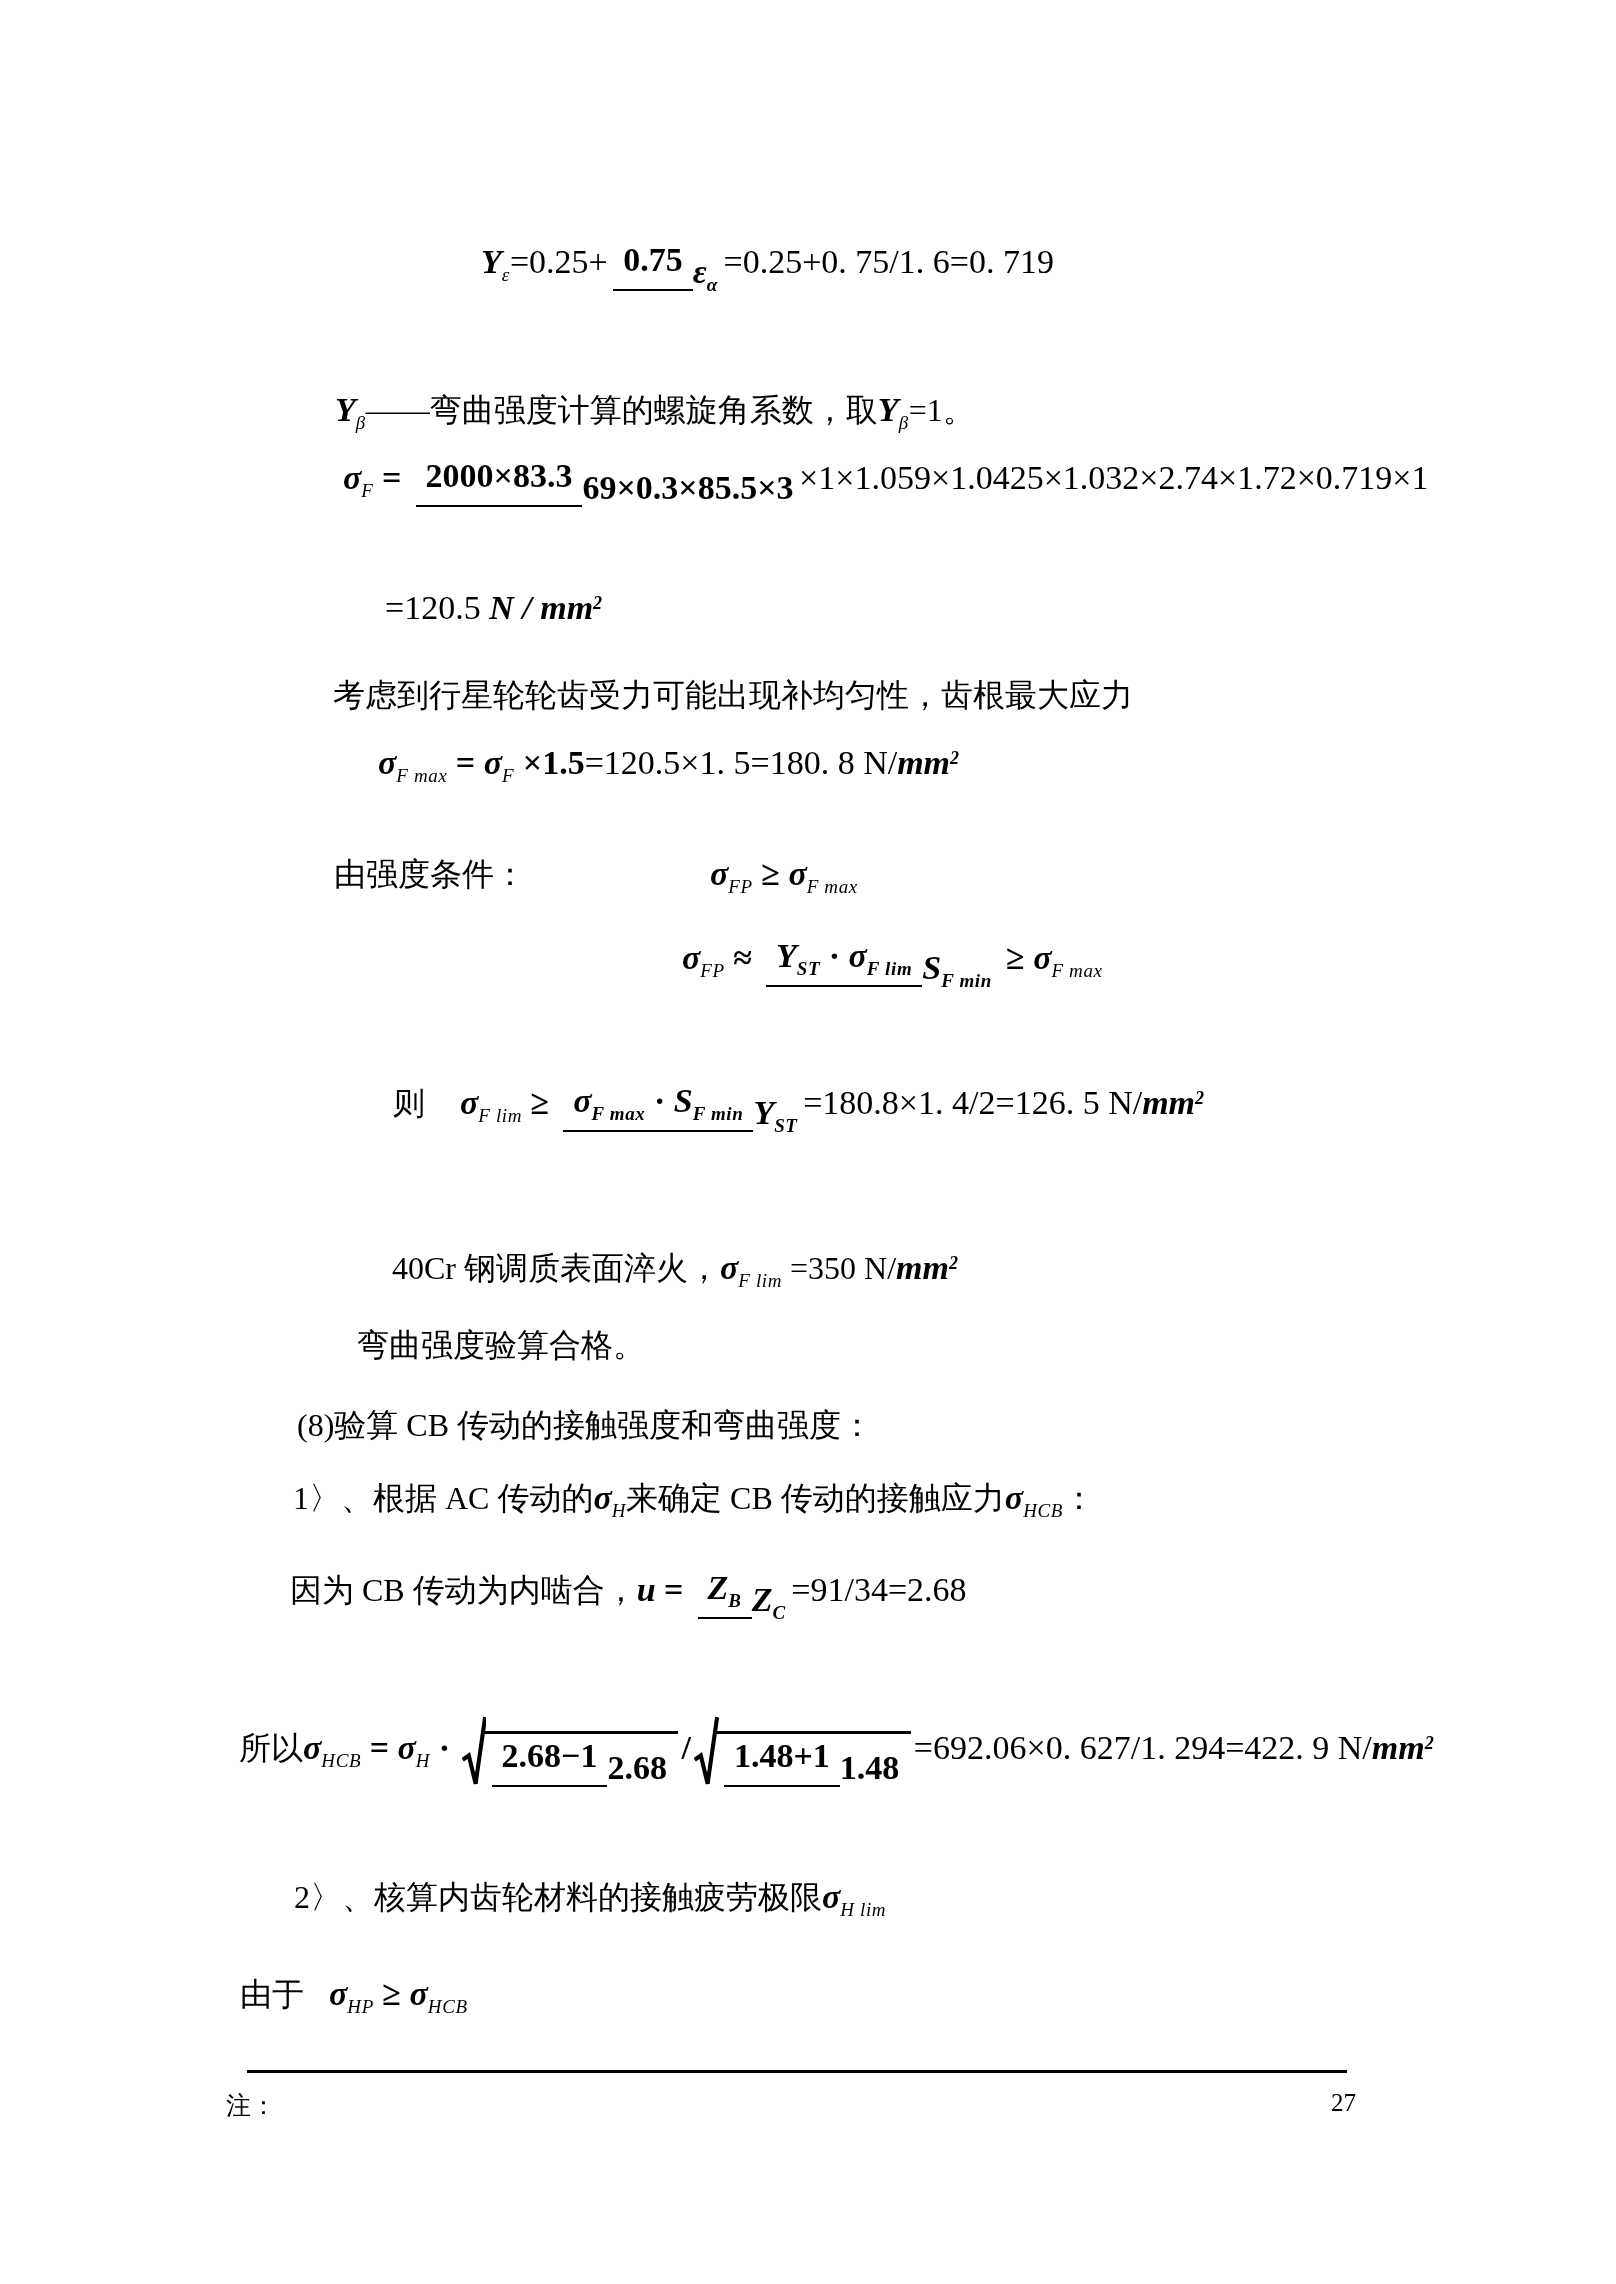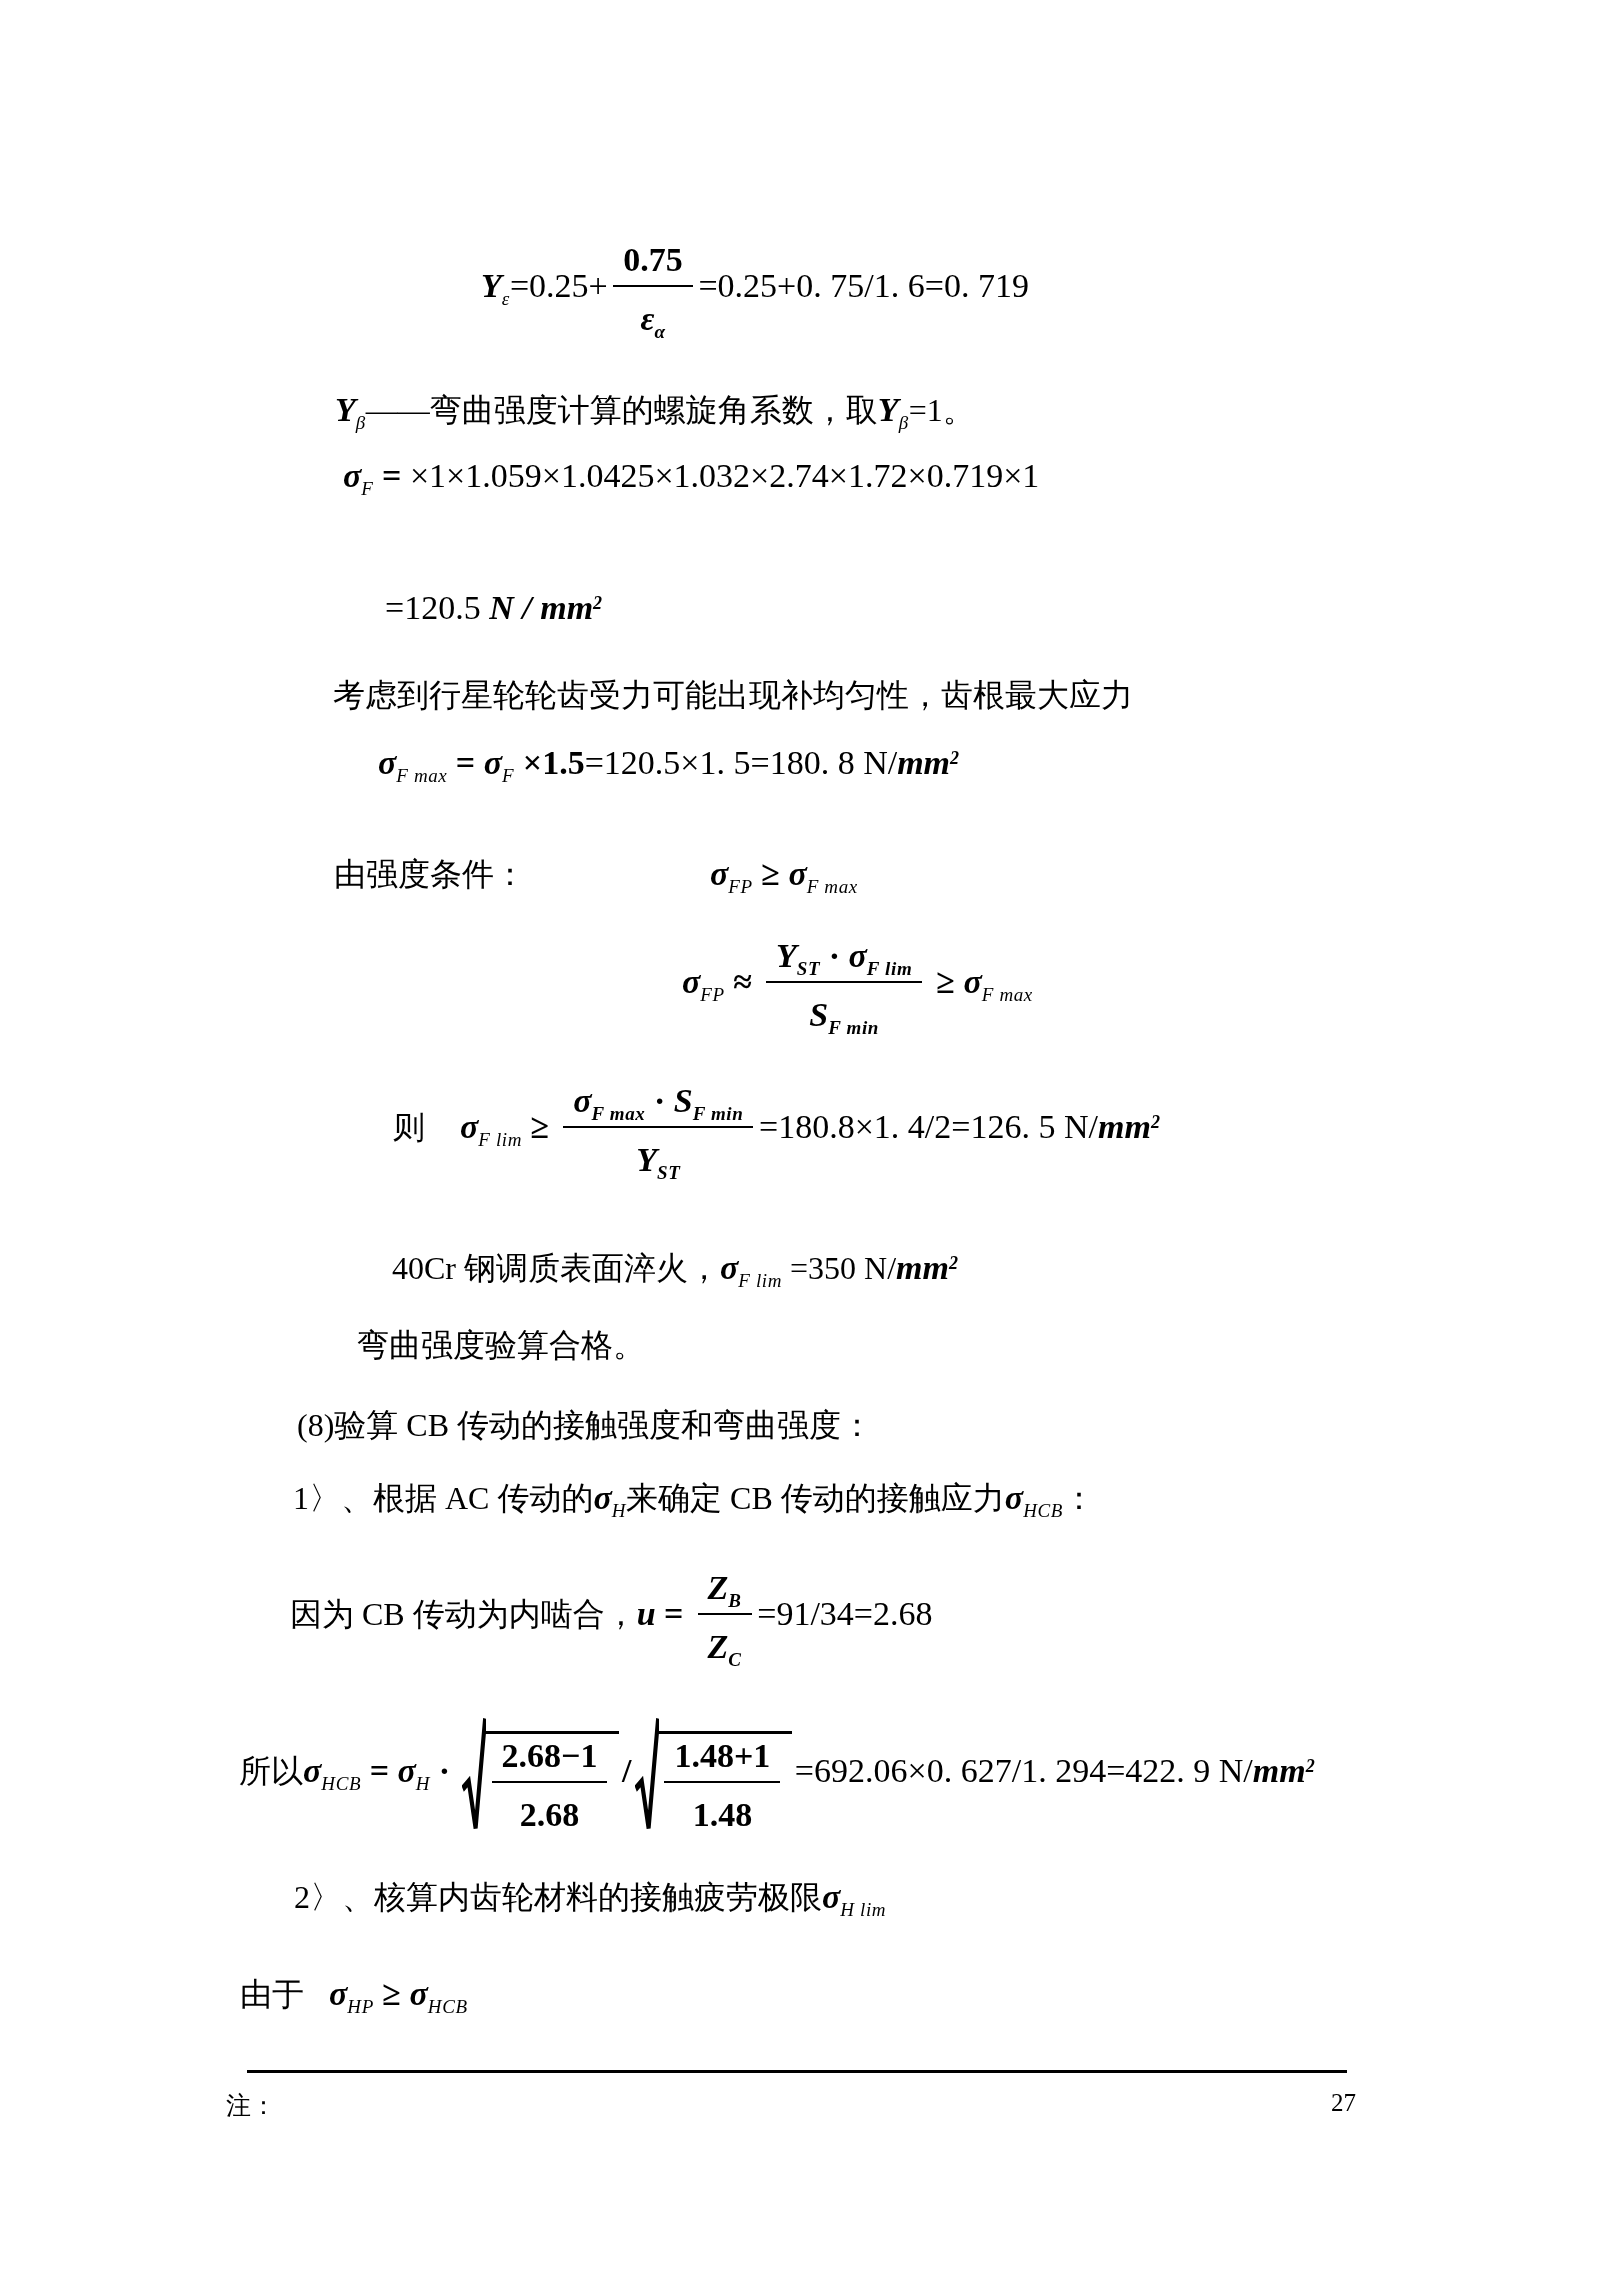--- a/index.html
+++ b/index.html
@@ -8,21 +8,21 @@
   .page{position:absolute;inset:0;}
   .line{position:absolute;white-space:nowrap;line-height:1.15;}
   .cn{font-size:32px;}
   .math{font-size:34px;}
   .ms{font-size:34px;}
   .v{font-style:italic;font-weight:bold;}
   .rel{font-weight:bold;}
   .tl{font-weight:normal;}
   sub{font-size:19px;font-style:italic;line-height:0;vertical-align:-0.42em;letter-spacing:0.6px;}
   sup{font-size:18px;line-height:0;vertical-align:0.55em;font-style:italic;font-weight:bold;}
-  .frac{display:inline-flex;flex-direction:column;vertical-align:middle;
+  .frac{display:inline-flex;flex-direction:row;vertical-align:middle;
         text-align:center;margin:0 5.6px;font-weight:bold;}
   .frac .num{border-bottom:2.8px solid #000;padding:0 10px 5.6px;}
   .frac .den{padding-top:12px;}
   .sqrt{display:inline-flex;position:relative;vertical-align:middle;margin:0 3.3px;}
   .radsvg{position:absolute;left:0;top:0;height:100%;width:24.5px;}
   .bod{border-top:3.3px solid #000;margin-left:22px;padding:2.2px 5.6px 0 2.2px;
        display:flex;align-items:center;margin-top:16px;}
   .sp{display:inline-block;height:0.6px;}
   .rule{position:absolute;background:#000;}
   .foot{position:absolute;font-size:25px;}
@@ -32,21 +32,24 @@
 
 <div class="page">
 
   <div class="line math" style="top:240px;left:481px;"><span class="v">Y</span><sub>ε</sub><span class="tl">=0.25+</span><span class="frac">
         <span class="num">0.75</span>
         <span class="den"><span class="v">ε</span><sub>α</sub></span>
       </span><span class="tl">=0.25+0. 75/1. 6=0. 719</span></div>
 
   <div class="line cn" style="top:390px;left:335px;"><span class="v ms">Y</span><sub>β</sub><span>——弯曲强度计算的螺旋角系数，取</span><span class="v ms">Y</span><sub>β</sub><span>=1。</span></div>
 
-  <div class="line math" style="top:456px;left:343px;"><span class="v">σ</span><sub>F</sub><span class="rel"> = </span><span class="tl">×1×1.059×1.0425×1.032×2.74×1.72×0.719×1</span></div>
+  <div class="line math" style="top:456px;left:343px;"><span class="v">σ</span><sub>F</sub><span class="rel"> = </span><span class="frac">
+        <span class="num">2000×83.3</span>
+        <span class="den">69×0.3×85.5×3</span>
+      </span><span class="tl">×1×1.059×1.0425×1.032×2.74×1.72×0.719×1</span></div>
 
   <div class="line math" style="top:588px;left:385px;"><span class="tl">=120.5 </span><span class="v">N / mm</span><sup>2</sup></div>
 
   <div class="line cn" style="top:677px;left:333px;"><span>考虑到行星轮轮齿受力可能出现补均匀性，齿根最大应力</span></div>
 
   <div class="line math" style="top:743px;left:378px;"><span class="v">σ</span><sub>F max</sub><span class="rel"> = </span><span class="v">σ</span><sub>F</sub><span class="rel"> ×1.5</span><span class="tl">=120.5×1. 5=180. 8 N/</span><span class="v">mm</span><sup>2</sup></div>
 
   <div class="line math" style="top:936px;left:682px;"><span class="v">σ</span><sub>FP</sub><span class="rel"> ≈ </span><span class="frac">
         <span class="num"><span class="v">Y</span><sub>ST</sub><span class="rel"> · </span><span class="v">σ</span><sub>F lim</sub></span>
         <span class="den"><span class="v">S</span><sub>F min</sub></span>

